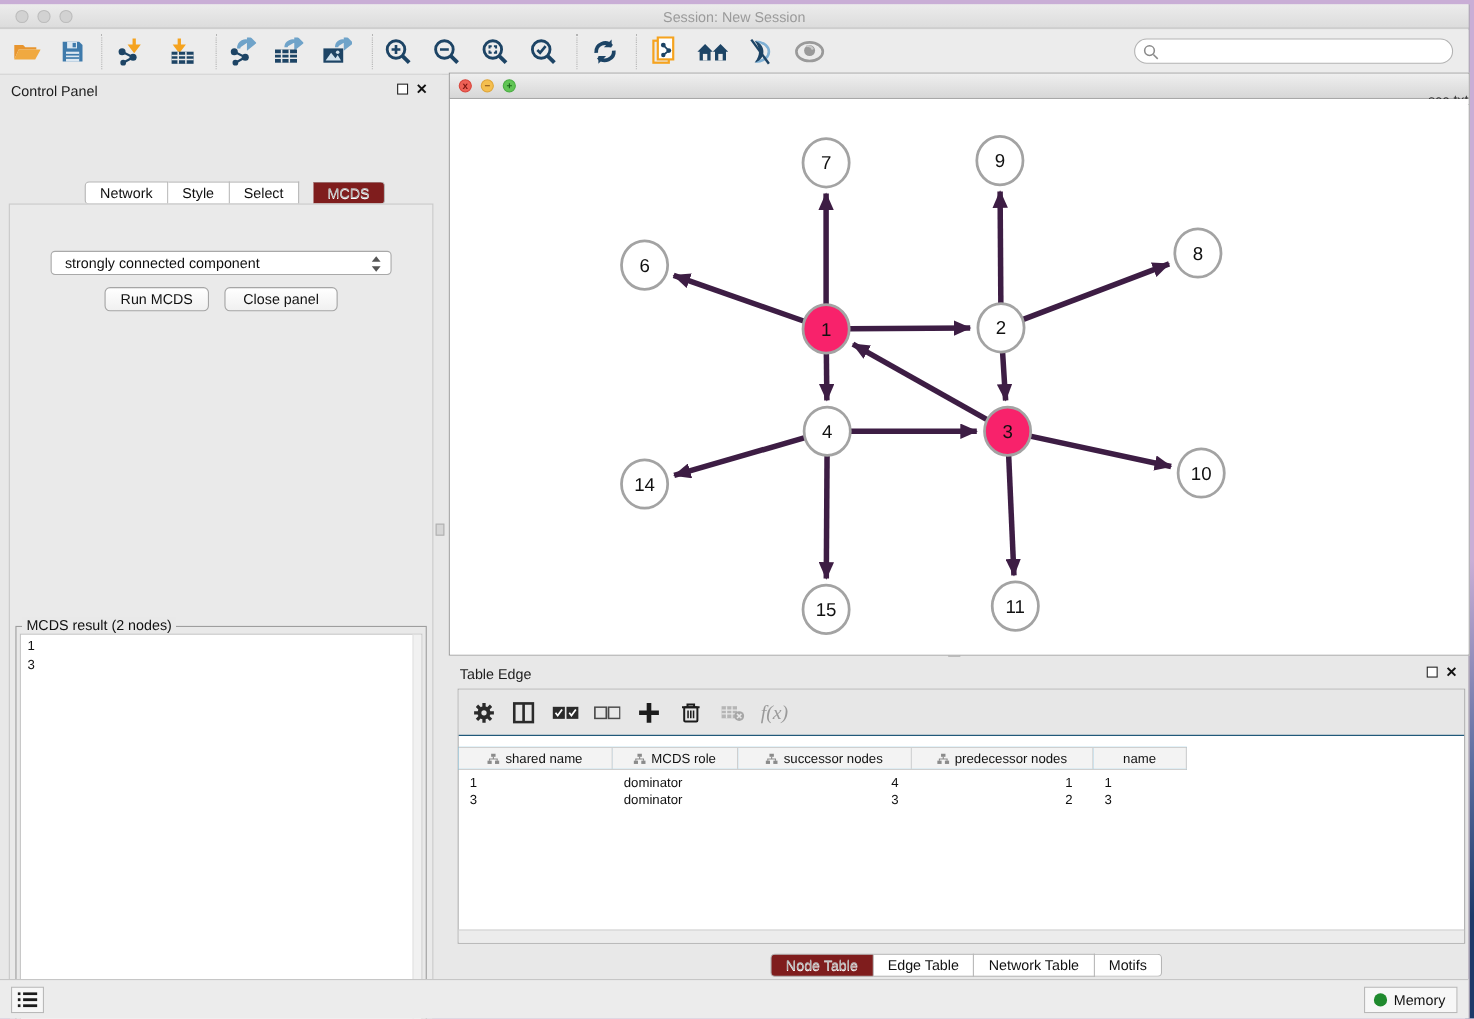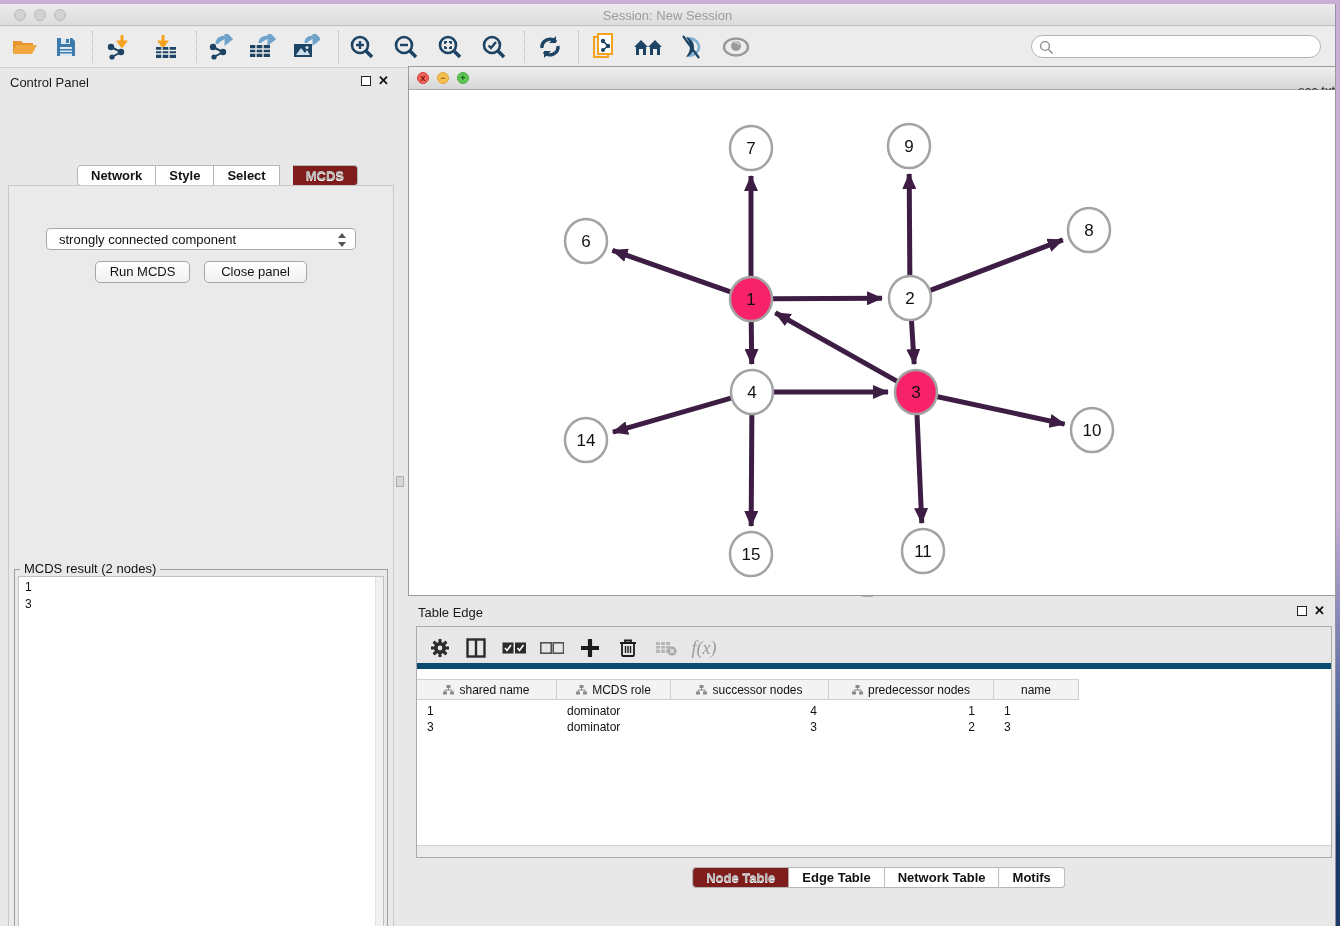--- a/index.html
+++ b/index.html
@@ -25,21 +25,21 @@
   #search-box input { position:absolute; left:26px; top:1px; width:255px; height:19px; border:none; outline:none; font-size:13px; background:transparent; }
 
   
   #control-panel { position:absolute; left:0; top:64px; width:402px; height:818px; background:#e8e8e8; }
   .panel-head { position:relative; height:28px;padding-left:16px; }
   .panel-title { position:absolute; left:10px; top:7px; font-size:13px; color:#1c1c1c; }
   .float-ic { position:absolute; top:8px; width:10px; height:10px; border:1.5px solid #222; background:#fff; }
   .close-ic { position:absolute; top:5px; font-size:13px; font-weight:bold; color:#111; }
 
   .seg-tabs { position:absolute; display:flex; }
-  .seg-tab { height:21px; line-height:20px; padding:0 13px; font-size:13px; background:#fff; border:1px solid #b5b5b5; border-left:none; color:#111;font-weight:bold; }
+  .seg-tab { height:21px; line-height:20px; padding:0 13px; font-size:13px; background:#fff; border:1px solid #b5b5b5; border-left:none; color:#111; }
   .seg-tab:first-child { border-left:1px solid #b5b5b5; border-radius:4px 0 0 4px; }
   .seg-tab:last-child { border-radius:0 4px 4px 0; }
   .seg-tab.selected { background:#7f1d1d; color:#b9b9b9; text-shadow:0 1px 0 #fff;margin-left:13px; }
 
   #cp-tabs { left:77px; top:97px; position:absolute; }
   #mcds-body { position:absolute; left:8px; top:117px; width:386px; height:763px; background:#eaeaea; border:1px solid #c9c9c9; }
   #opt-label { position:absolute; width:100%; text-align:center; top:19px; font-size:13px; color:#111; }
   #combo { position:absolute; left:37px; top:42px; width:310px; height:22px; background:#fff; border:1px solid #a9a9a9; border-radius:4px; }
   #combo .val { position:absolute; left:12px; top:3px; font-size:13px; color:#111; }
   .stepper { position:absolute; right:8px; top:3px; width:10px; height:16px; }
@@ -63,21 +63,21 @@
   .nt-light { position:absolute; top:5px; width:12px; height:12px; border-radius:50%; font-size:9px; font-weight:bold; text-align:center; line-height:11px; }
   #nt-close { left:8px; background:#ee6156; border:1px solid #d8453c; color:#7c150f; }
   #nt-min { left:28px; background:#f5bf4f; border:1px solid #dfa63a; color:#91591a; }
   #nt-max { left:48px; background:#61c555; border:1px solid #4aad42; color:#1a641a; }
   #net-title { position:absolute; width:100%; text-align:right; top:16px; font-size:13px; color:#333; }
   #net-canvas { position:absolute; left:0; top:23px; width:926px; height:505px; background:#fff; }
 
   
   #table-panel { position:absolute; left:408px; top:594px; width:928px; height:288px; }
   #tp-inner { position:absolute; left:8px; top:28px; width:916px; height:232px; background:#fff; border:1px solid #ababab; }
-  #tp-toolbar { position:absolute; left:0; top:0; width:100%; height:42px; background:#e7e7e7; border-bottom:6px solid #0c4a6e; }
+  #tp-toolbar { position:absolute; left:0; top:0; width:100%; height:42px; background:#e7e7e7; border-bottom:1px solid #0c4a6e; }
   .tpt-btn { position:absolute; top:7px; width:30px; height:28px; display:flex; align-items:center; justify-content:center; }
   #fx-label { font-family:"Liberation Serif", serif; font-style:italic; font-size:18px; color:#9a9a9a; }
   #tp-header { position:absolute; left:0; top:52px; height:21px; display:flex; background:#0ea5e9; border-top:1px solid #cfcfcf; border-bottom:1px solid #cfcfcf; }
   .th-cell { height:100%; border-right:1px solid #cfcfcf; display:flex; align-items:center; justify-content:center; gap:5px; font-size:12px; color:#111; background:#f3f3f3; }
   .tbl-row { position:absolute; left:0; height:16px; width:100%; }
   .td-cell { position:absolute; top:0; height:16px; font-size:12px; color:#111; line-height:16px; }
   #tp-footer { position:absolute; left:0; bottom:0; width:100%; height:12px; background:#ececec; border-top:1px solid #d2d2d2; }
   #tp-tabs { left:50%; transform:translateX(-50%); top:269px; position:absolute; }
 
   
@@ -474,14 +474,32 @@
       <div id="tp-footer"></div>
     </div>
     <div class="seg-tabs" id="tp-tabs">
       <div class="seg-tab selected">Node Table</div>
       <div class="seg-tab">Edge Table</div>
       <div class="seg-tab">Network Table</div>
       <div class="seg-tab">Motifs</div>
     </div>
   </div>
 
+  <div id="status-bar">
+    <div id="list-btn">
+      <svg width="18" height="14" viewBox="0 0 18 14">
+          <g fill="#1c1c1c">
+            <rect x="0" y="0" width="2.6" height="2.6"></rect>
+            <rect x="0" y="5.5" width="2.6" height="2.6"></rect>
+            <rect x="0" y="11" width="2.6" height="2.6"></rect>
+            <rect x="5" y="0" width="13" height="2.6"></rect>
+            <rect x="5" y="5.5" width="13" height="2.6"></rect>
+            <rect x="5" y="11" width="13" height="2.6"></rect>
+          </g>
+        </svg>
+    </div>
+    <div id="memory-btn">
+      <span id="memory-dot" style="background: rgb(31, 138, 46);"></span>
+      <span>Memory</span>
+    </div>
+  </div>
 
 </div>
 
 </body></html>

